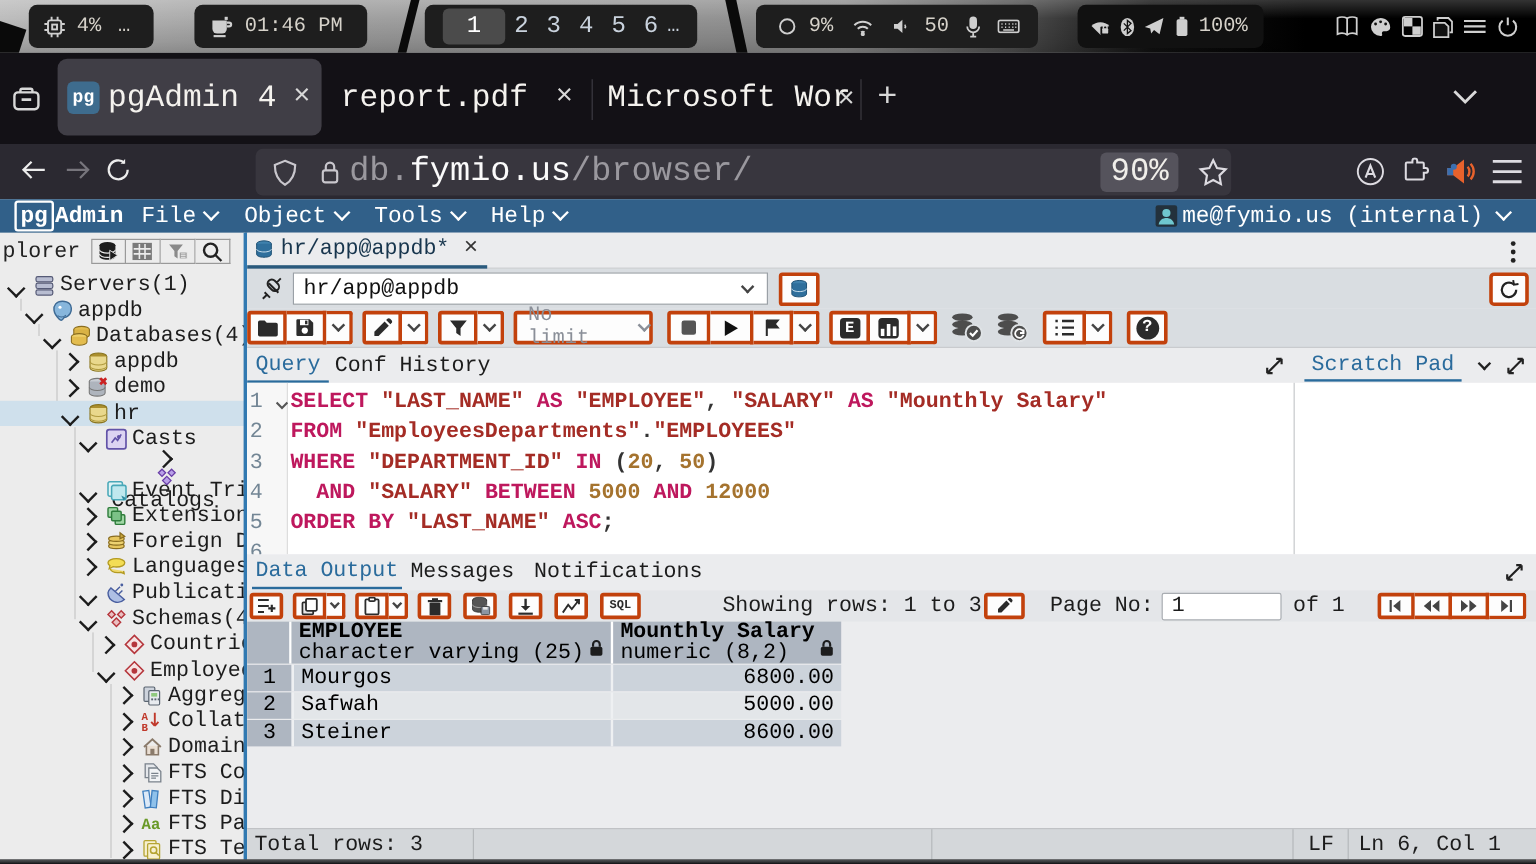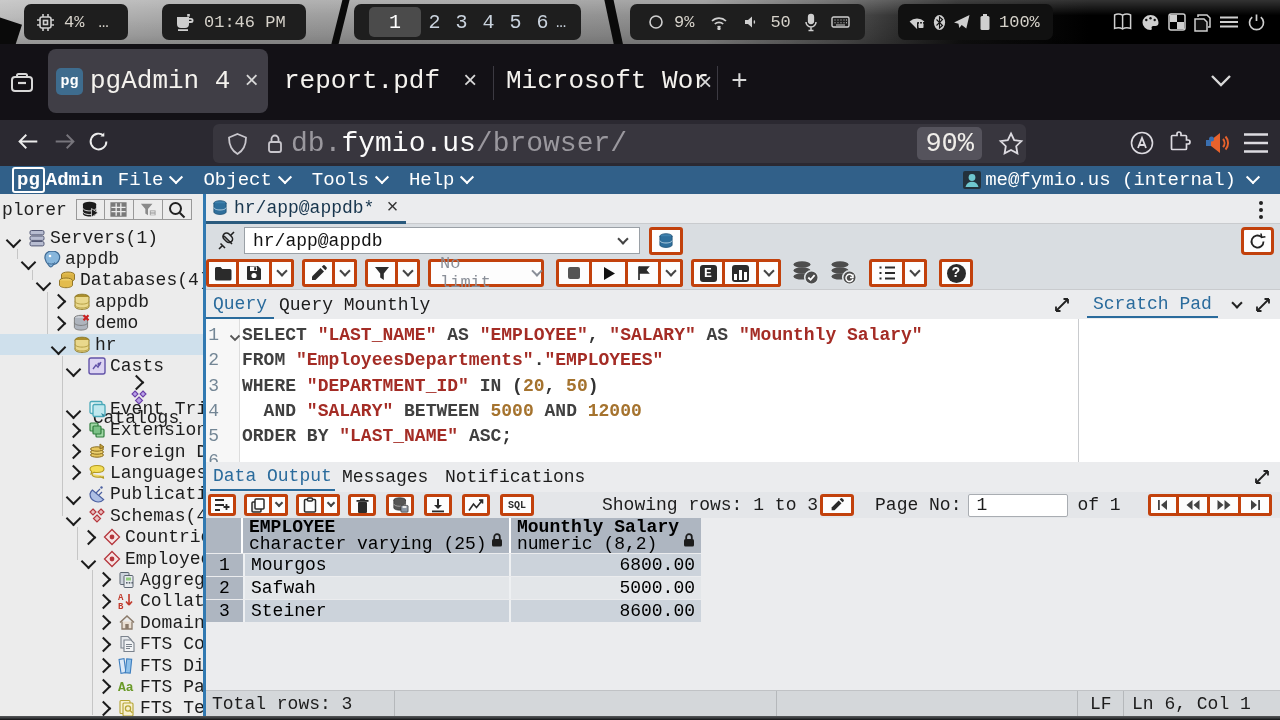--- a/index.html
+++ b/index.html
@@ -61,21 +61,21 @@
 .tgroup { display:flex; }
 .tgroup .tbtn + .tbtn { border-left:none; }
 .dchev { display:inline-block; width:8px; height:8px; border-right:2px solid #444; border-bottom:2px solid #444; transform:rotate(45deg); margin-top:-4px; }
 
 
 #qtabs { position:absolute; left:0; top:96px; width:1074px; height:29px; background:#ebecee; font-size:18px; }
 
 #editor { position:absolute; left:0; top:125px; width:872px; height:143px; background:#fff; overflow:hidden; }
 #gutter { position:absolute; left:0; top:0; width:34px; height:143px; background:#f7f7f7; border-right:1px solid #ddd; color:#738695; font-size:18px; text-align:right; }
 #code { position:absolute; left:36px; top:0; font-size:18px; font-weight:bold; line-height:25.3px; white-space:pre; color:#333; }
-.kw { color:#404040; } .idq { color:#a42c25; } .num { color:#a5732e; }
+.kw { color:#be185d; } .idq { color:#a42c25; } .num { color:#a5732e; }
 #scratch { position:absolute; left:872px; top:125px; width:202px; height:143px; background:#fff; border-left:1px solid #c9cbce; }
 
 
 #dotabs { position:absolute; left:0; top:268px; width:1074px; height:30px; background:#ebecee; font-size:18px; }
 #dtoolbar { position:absolute; left:0; top:298px; width:1074px; height:26px; background:#e4e6e9; display:flex; align-items:center; font-size:18px; color:#1c1c1c; }
 
 #grid { position:absolute; left:0; top:324px; width:1074px; height:103px; font-size:18px; }
 .gh { background:#aeb6c1; }
 .rodd { background:#ccd3db; }
 .reven { background:#e3e6e9; }
@@ -718,21 +718,21 @@
               </div>
           </div>
           <div style="width:12px;"></div>
           <div class="tbtn" style="width:34px; border-radius:3px;">
               <span style="display:flex;align-items:center;justify-content:center;width:19px;height:19px;background:#2b2b2b;border-radius:50%;color:#fff;font-size:14px;font-weight:bold;">?</span>
             </div>
         </div>
       </div>
       <div id="qtabs">
         <div style="position:absolute; left:0px; top:0; height:29px; display:flex; align-items:center; color:#2a6b9c; border-bottom:2px solid #2a6b9c; padding:0 7px;">Query</div>
-        <div style="position:absolute; left:73px; top:0; height:29px; display:flex; align-items:center; color:#1c1c1c;">Query Mounthly</div>
+        <div style="position:absolute; left:73px; top:0; height:29px; display:flex; align-items:center; color:#1c1c1c;">Conf History</div>
         <svg style="position:absolute; left:848px; top:7px;" width="16" height="16" viewBox="0 0 16 16" stroke="#222" stroke-width="1.8" fill="none">
             <path d="M2 14 14 2M2 14v-4.5M2 14h4.5M14 2v4.5M14 2H9.5"></path>
           </svg>
       </div>
       <div id="editor">
         <div id="gutter">
           <div style="padding:4px 20px 0 0; line-height:25.3px;">1<br>2<br>3<br>4<br>5<br>6</div>
         </div>
         <svg style="position:absolute; left:23px; top:15px;" width="12" height="8" viewBox="0 0 12 8" fill="none" stroke="#555" stroke-width="1.8">
             <path d="M1.5 1.5 6 6l4.5-4.5"></path>

